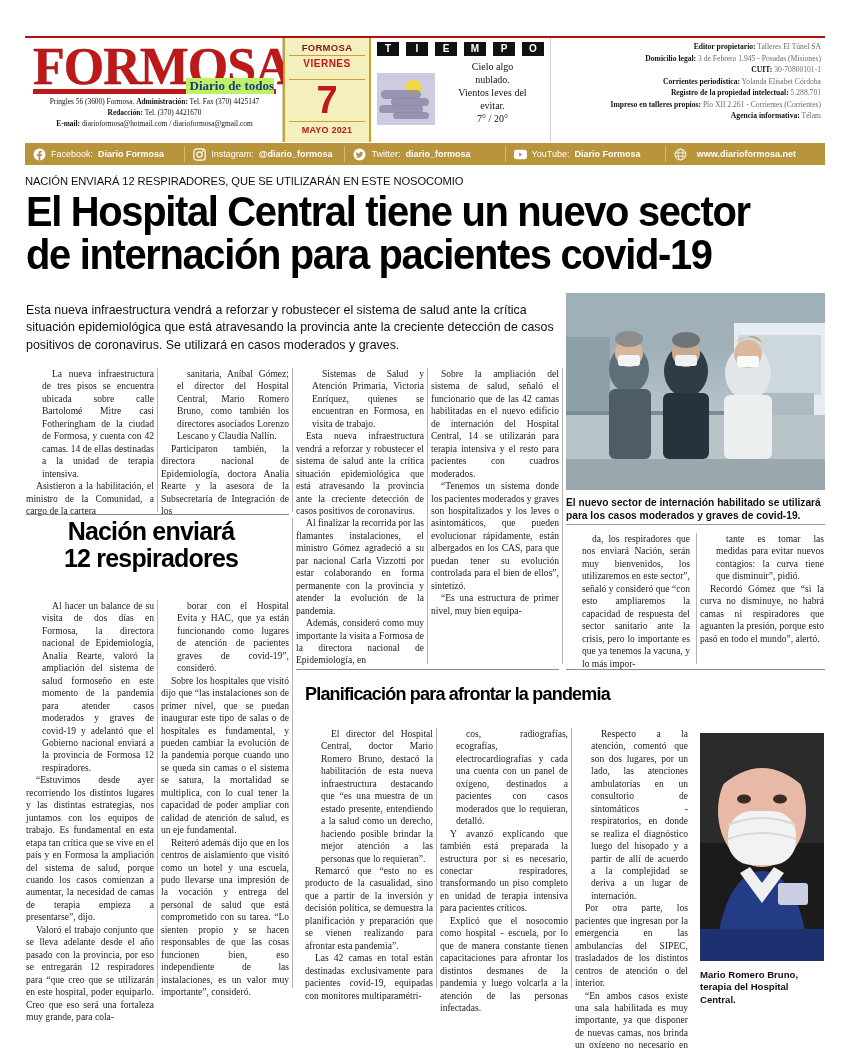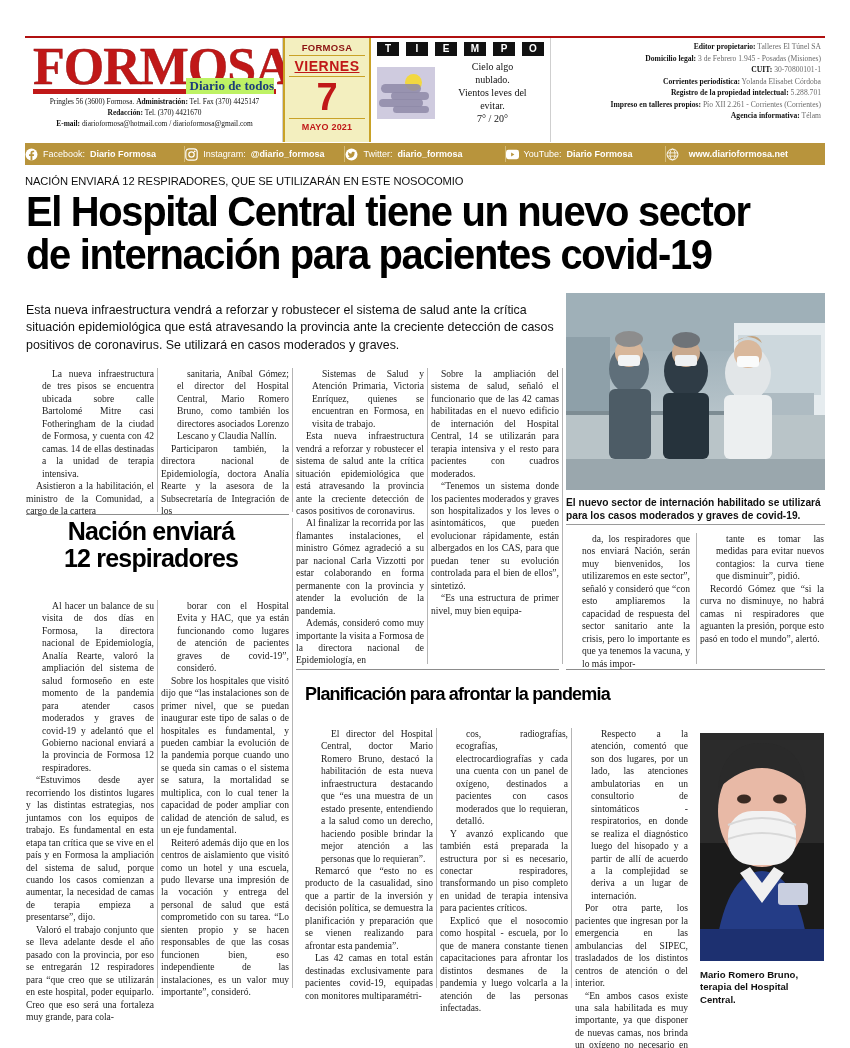--- a/index.html
+++ b/index.html
@@ -74,24 +74,23 @@
     box-sizing: border-box;
     padding: 4px 4px;
     font-family: "Liberation Sans", sans-serif;
   }
   .mh-date .dt-city {
     font-size: 9.5px; font-weight: bold; color: #8a1111;
     letter-spacing: .3px;
     border-bottom: 1px solid #c9a227; padding-bottom: 2px;
   }
   .mh-date .dt-day {
-    font-size: 14px; font-weight: bold; color: #c01818;
-    letter-spacing: .5px; padding: 2px 0 2px;
+    font-size: 10px; font-weight: bold; color: #c01818;
+    letter-spacing: .5px; padding: 2px 0 10px;
     border-bottom: 1px solid #c9a227;
-    text-decoration: underline;
   }
   .mh-date .dt-num {
     font-size: 38px; font-weight: bold; color: #c01818;
     line-height: 1.0; padding: 1px 0 2px;
     border-bottom: 1px solid #c9a227;
   }
   .mh-date .dt-my {
     font-size: 9px; font-weight: bold; color: #c01818;
     letter-spacing: .2px; padding-top: 3px;
   }
@@ -104,21 +103,21 @@
     display: flex; gap: 3px; justify-content: space-between;
     margin-bottom: 4px;
   }
   .wx-title span {
     background: #111; color: #fff;
     font-family: "Liberation Sans", sans-serif;
     font-weight: bold; font-size: 10px;
     width: 22px; height: 14px; line-height: 14px;
     text-align: center; display: inline-block;
   }
-  .wx-body { display: flex; align-items: center; gap: 6px; }
+  .wx-body { display: flex; align-items: flex-end; gap: 6px; }
   .wx-icon {
     width: 58px; height: 52px; background: #cfcbdf;
     position: relative; flex: none; overflow: hidden;
   }
   .wx-icon .sun {
     position: absolute; left: 28px; top: 7px; width: 17px; height: 17px;
     background: #f2d840; border-radius: 50%;
   }
   .wx-icon .cl {
     position: absolute; background: #8e8aa8; border-radius: 6px; opacity: .85;
@@ -136,21 +135,21 @@
   .mh-pub span { color: #6b6b6b; }
 
   
   .socialbar {
     position: absolute; left: 25px; top: 143px; width: 800px; height: 22px;
     background: #b8943c; display: flex; align-items: center;
     font-family: "Liberation Sans", sans-serif;
   }
   .soc {
     flex: 1; display: flex; align-items: center; gap: 5px;
-    font-size: 9px; color: #fff; padding-left: 0;
+    font-size: 9px; color: #fff; padding-left: 8px;
     border-right: 1px solid #d3bb78; height: 16px; box-sizing: border-box;
   }
   .soc:last-child { border-right: none; }
   .soc b { font-weight: bold; }
   .soc .gl {
     width: 13px; height: 13px; flex: none;
     display: inline-flex; align-items: center; justify-content: center;
   }
   .soc svg { display: block; }
 

